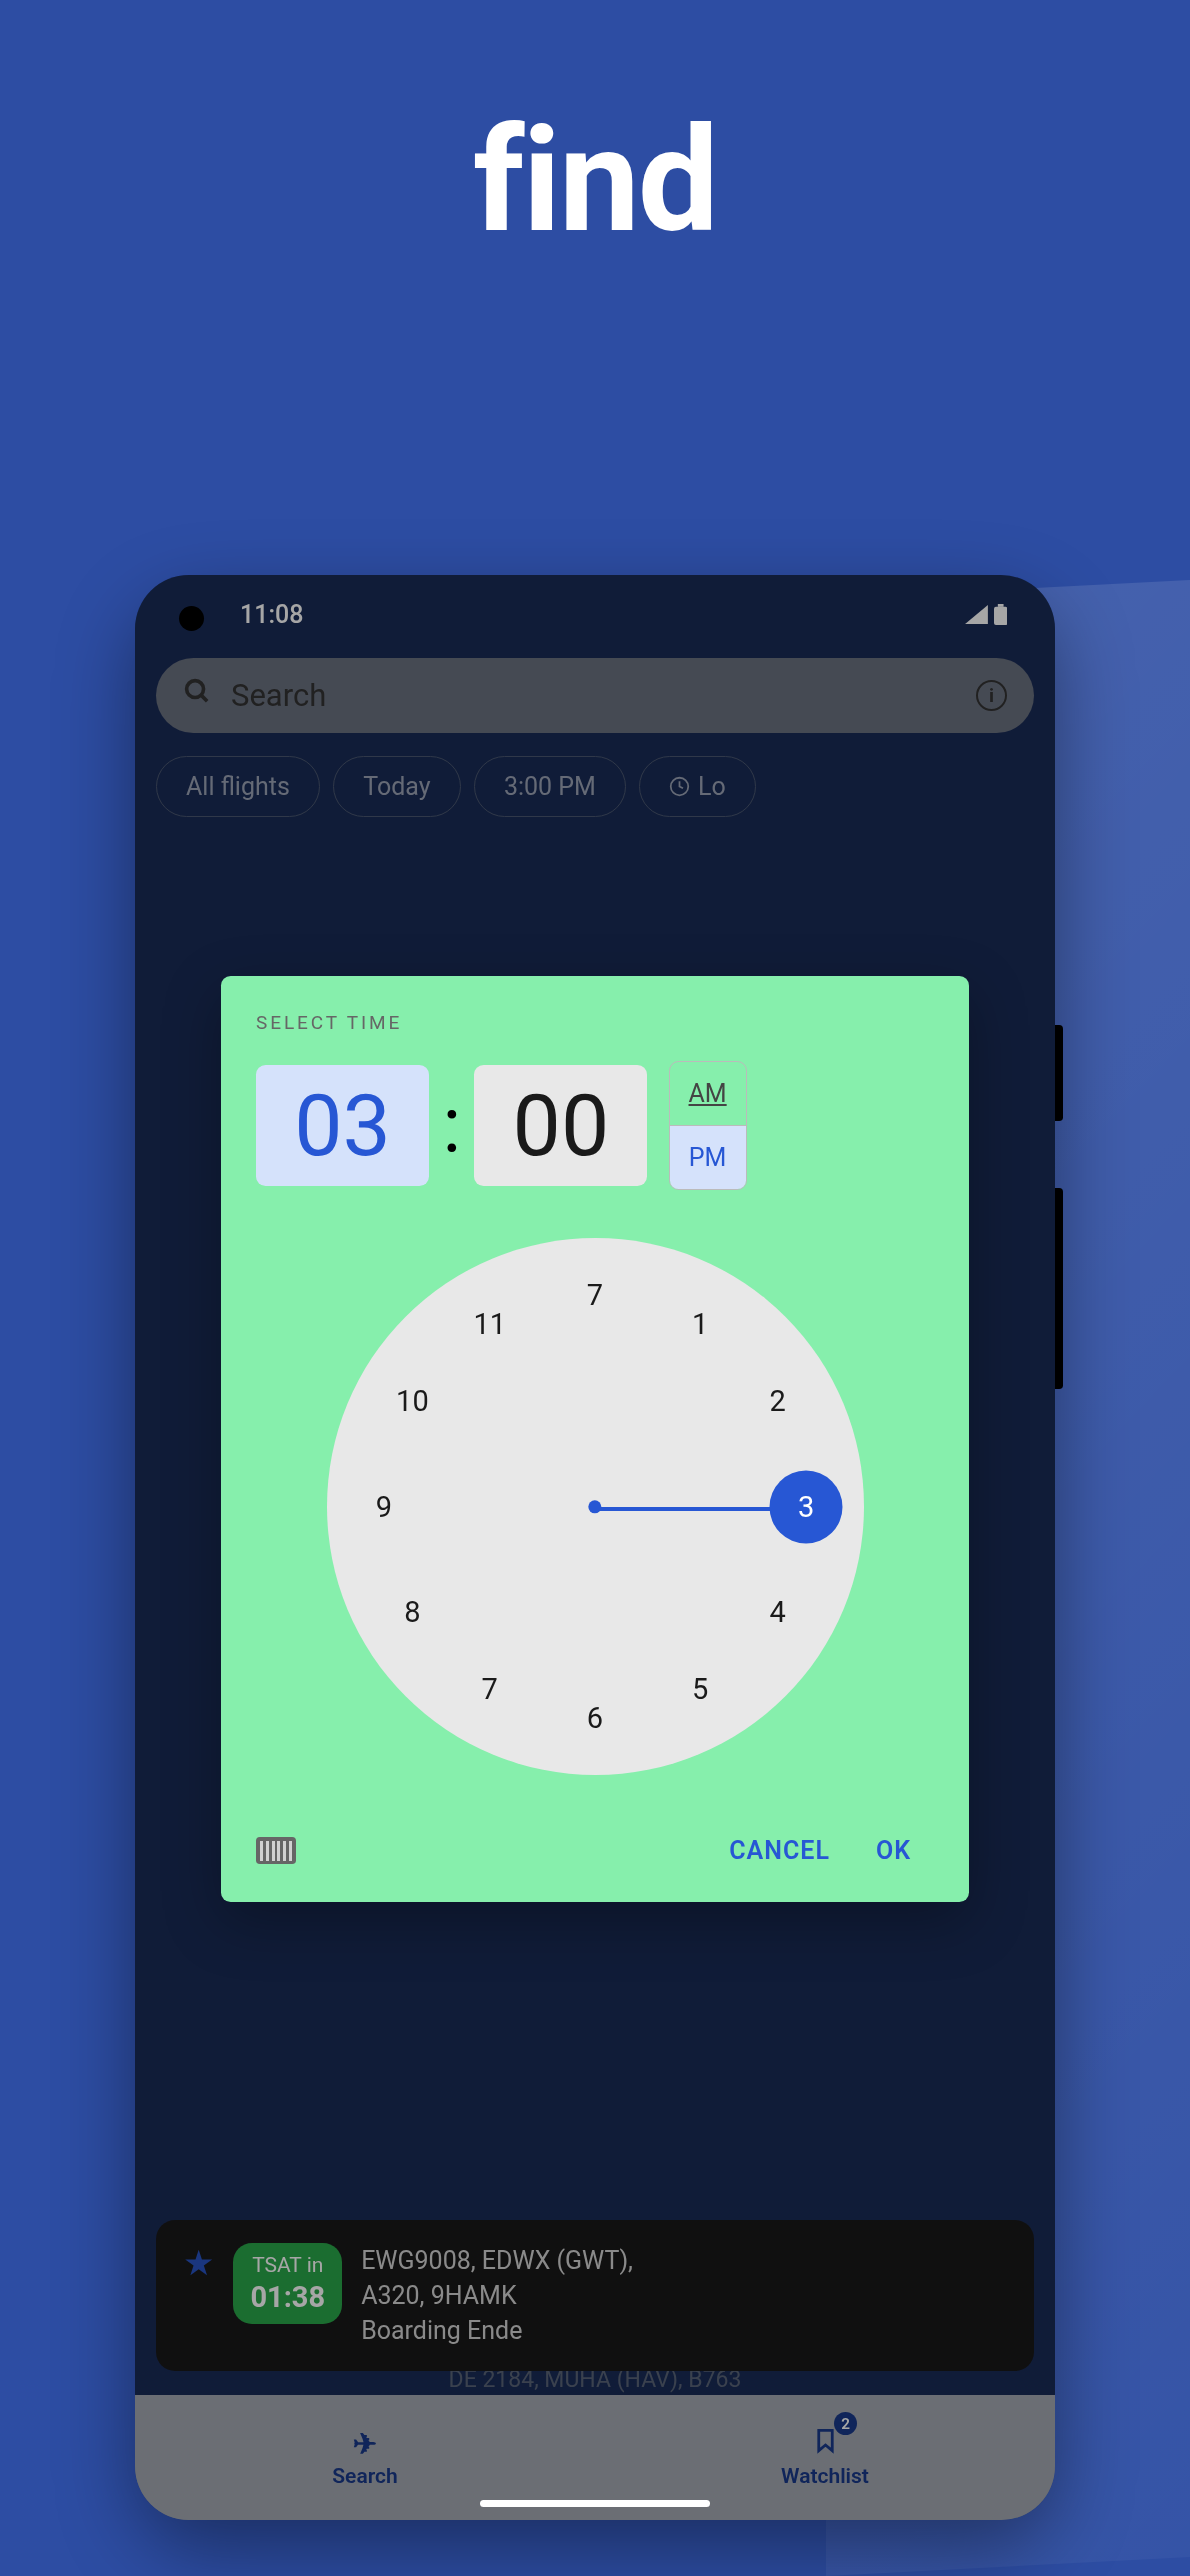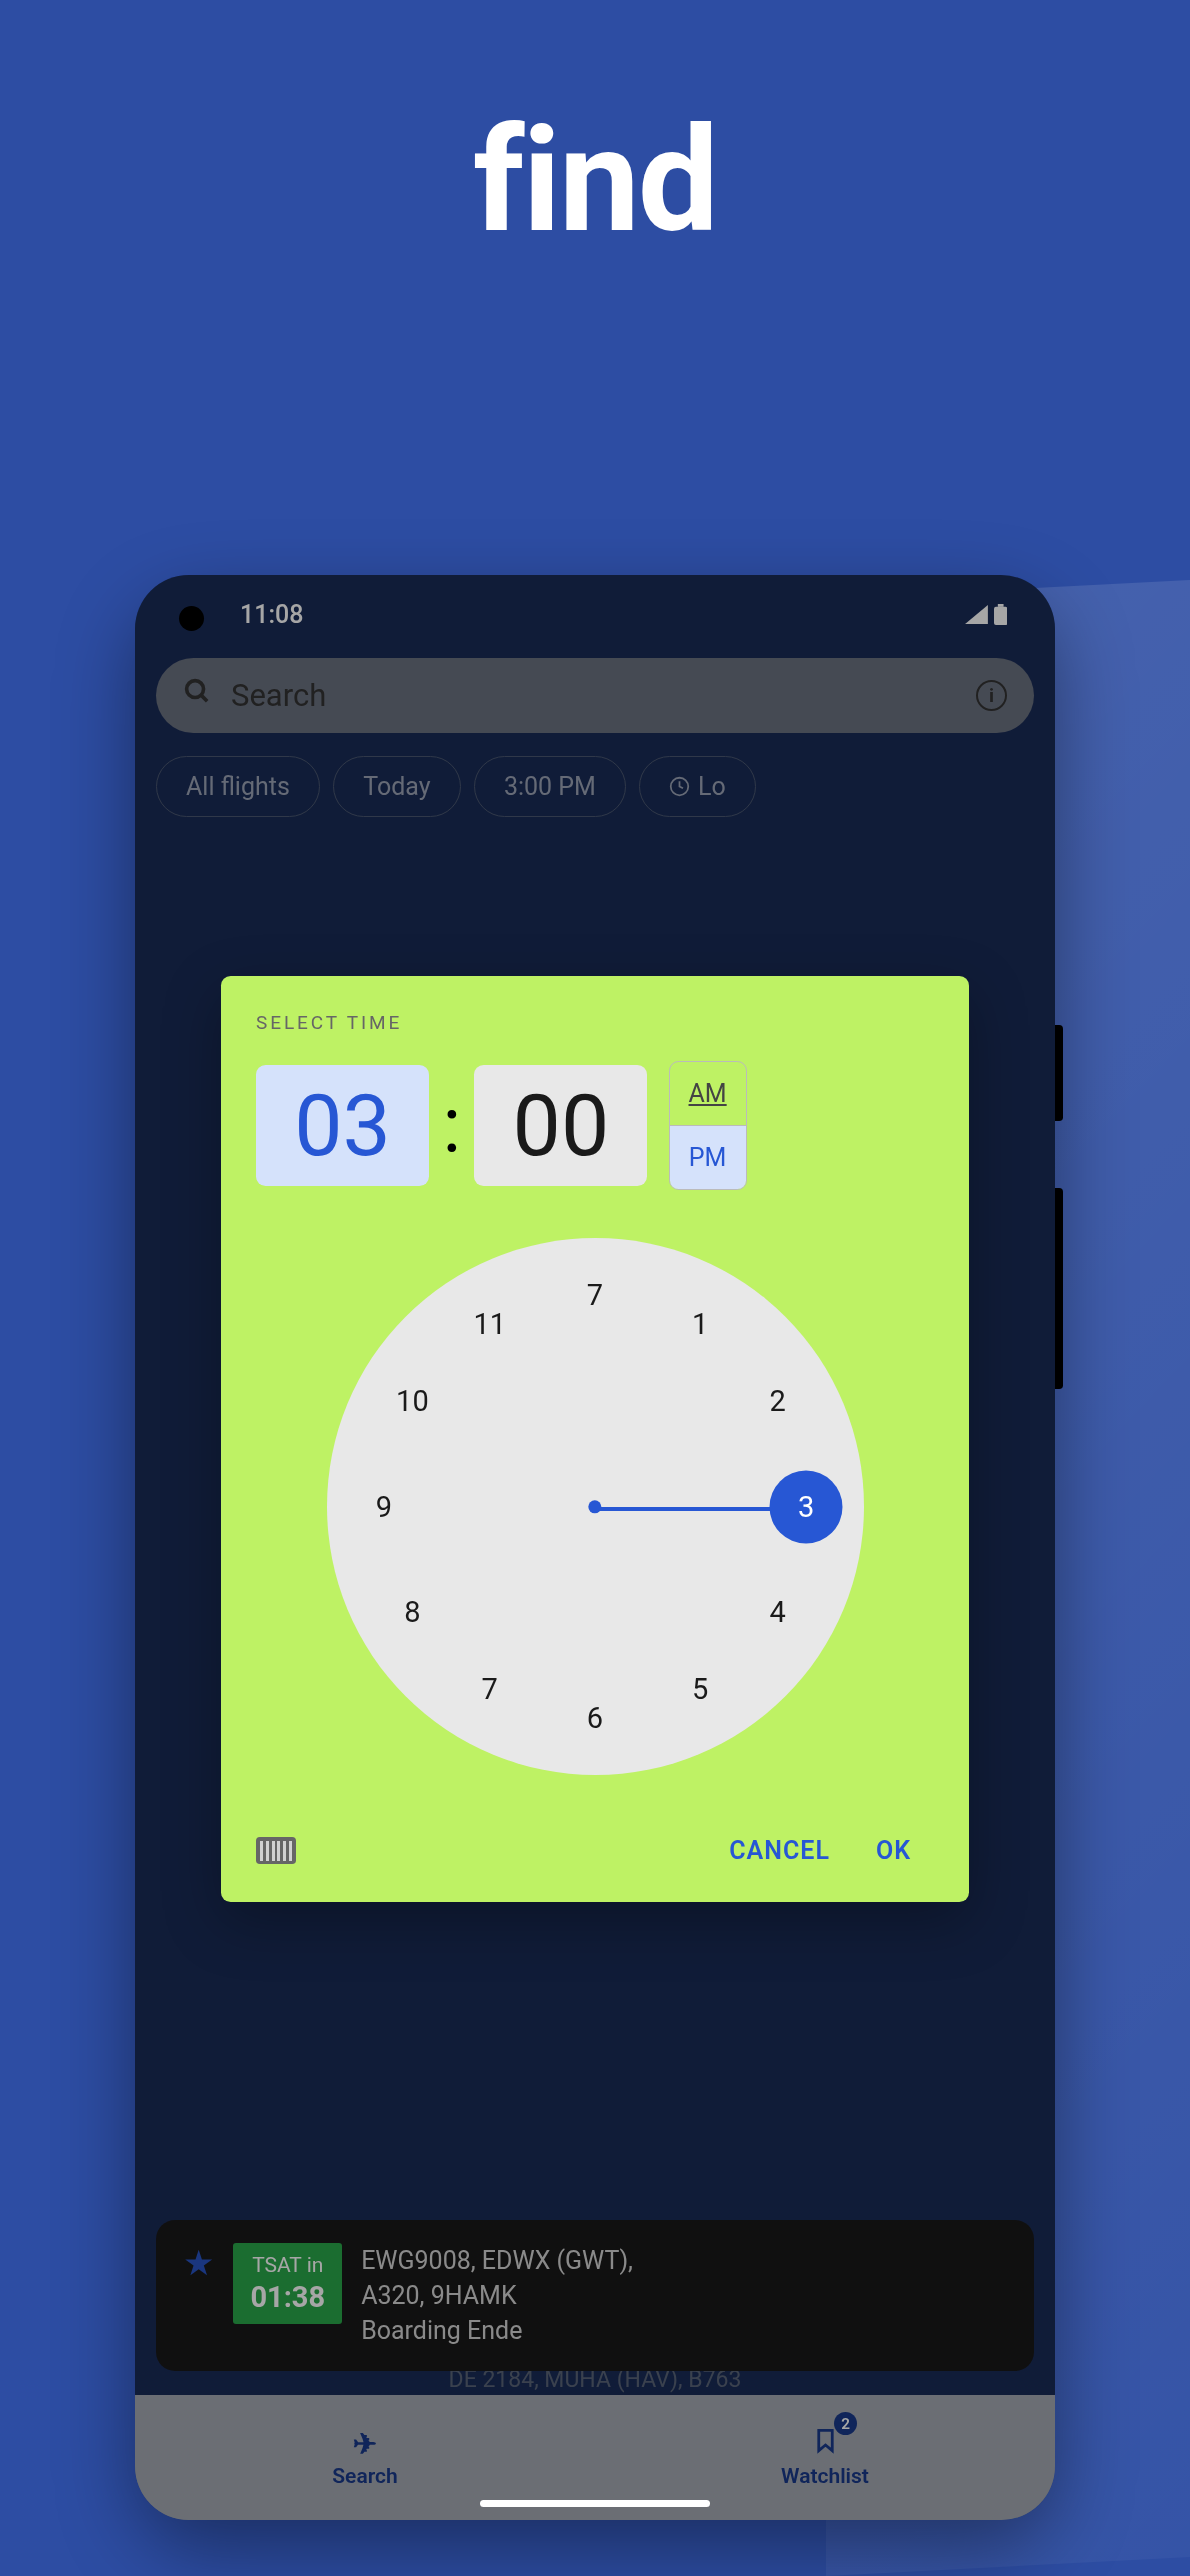--- a/index.html
+++ b/index.html
@@ -157,21 +157,21 @@
   padding: 23px 27px;
   display: flex;
   align-items: flex-start;
   gap: 19px;
   z-index: 4;
 }
 .star-icon { color: #2854c4; font-size: 35px; }
 .tsat-badge {
   background: #2aa84a;
   color: #fff;
-  border-radius: 3px;
+  border-radius: 19px;
   padding: 9.6px 17px;
   text-align: center;
   font-size: 21px;
 }
 .tsat-badge .time { font-size: 29px; font-weight: 700; margin-top: 3.8px; }
 .flight-info { color: #d4d4d4; font-size: 25px; line-height: 1.4; flex: 1; }
 .flight-info-row2 {
   position: absolute;
   bottom: 127px;
   left: 0; right: 0;
@@ -226,21 +226,21 @@
   background: #fff;
   border-radius: 5.8px;
   z-index: 50;
 }
 
 .time-dialog {
   position: absolute;
   top: 401px;
   left: 86px;
   right: 86px;
-  background: #bef264;
+  background: #86efac;
   border-radius: 9.6px;
   padding: 35px 35px 23px;
   z-index: 20;
   box-shadow: 0 19px 58px rgba(0,0,0,0.3);
 }
 .dialog-title {
   font-size: 19px;
   letter-spacing: 2.9px;
   color: #666;
   margin-bottom: 27px;

